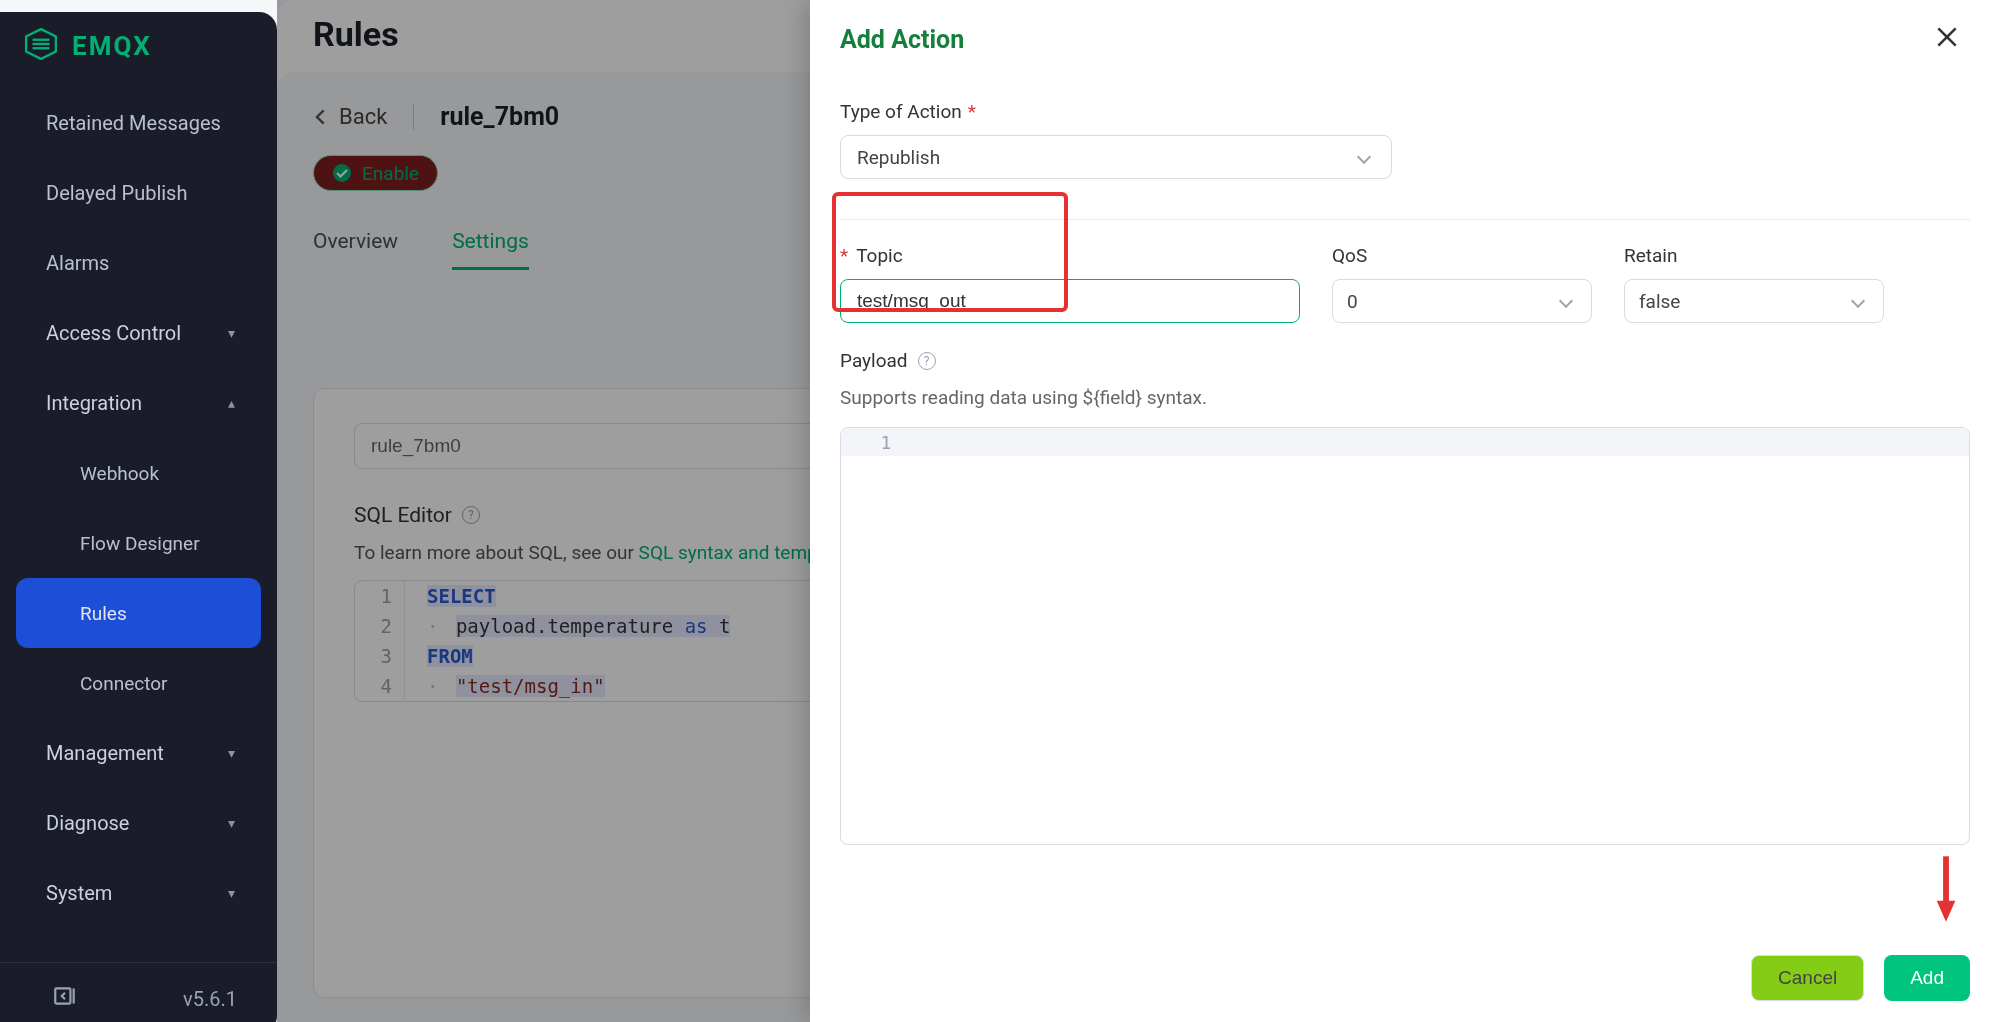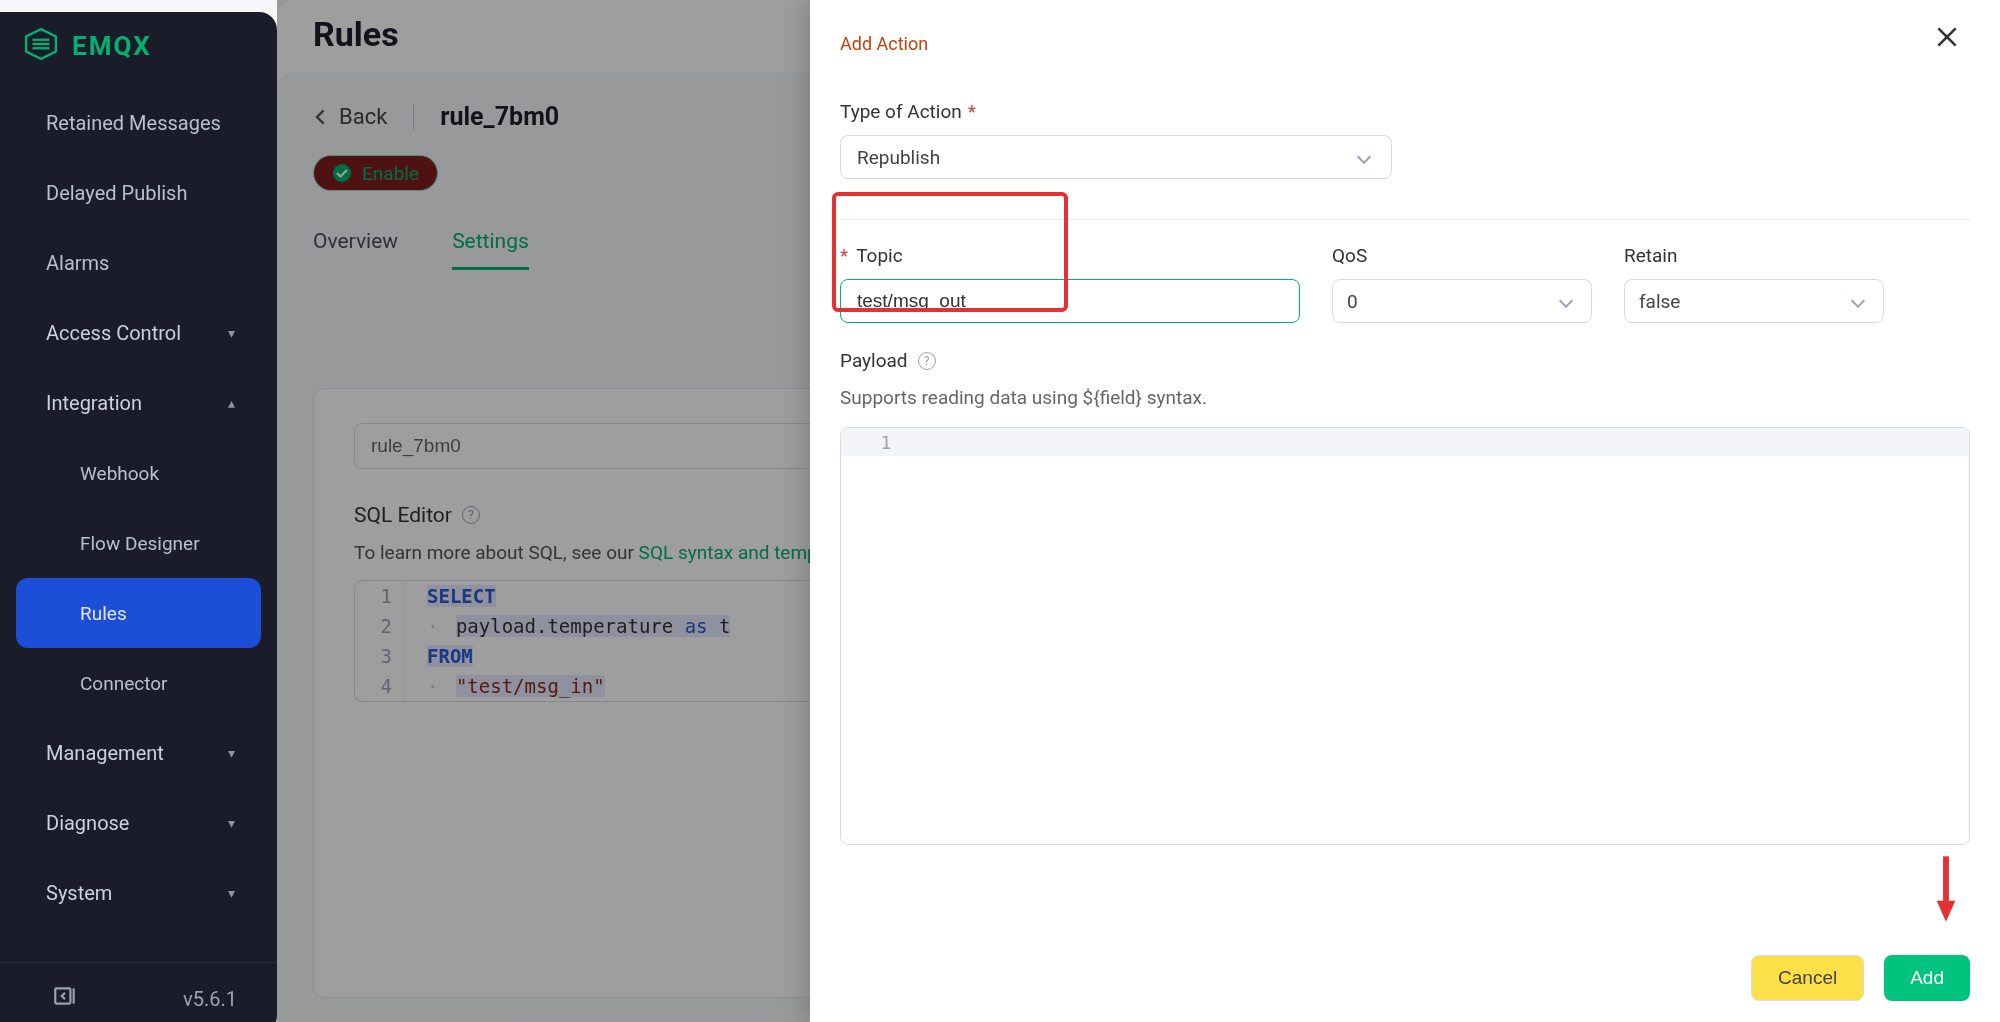--- a/index.html
+++ b/index.html
@@ -51,21 +51,21 @@
     .code-line{padding-left:22px;white-space:pre;}
     .kw{color:#2b5ad1;font-weight:600;}
     .alias{color:#2b5ad1;margin-top:44px;}
     .sel-bg{background:#e7ecff;}
     .str{color:#8a2b1f;}
     .dot-indent{color:#bfc6d4;padding-right:6px;}
     
     .overlay{position:absolute;top:0;left:800px;height:100%;width:calc(100% - 800px);background:rgba(0,0,0,0.38);}
     .drawer{position:absolute;top:0;right:0;height:100%;width:1190px;background:#fff;box-shadow:-4px 0 24px rgba(0,0,0,.2);display:flex;flex-direction:column;}
     .drawer-header{height:54px;display:flex;align-items:flex-end;justify-content:space-between;padding:0 40px 0 30px;}
-    .drawer-title{font-size:18px;font-weight:400;color:#c2410c;margin-top:20px;}
+    .drawer-title{font-size:25px;font-weight:700;color:#15803d;margin-top:20px;}
     .close-btn svg{width:26px;height:26px;}
     .drawer-body{flex:1;padding:46px 30px 0 30px;overflow:hidden;}
     .fld-label{font-size:19px;color:#333;margin-bottom:12px;display:block;}
     .req-star{color:#d93838;margin-left:6px;}
     .req-star.leading{margin:0 8px 0 0;}
     .select-box{width:552px;height:44px;border:1px solid #d7dbe3;border-radius:8px;padding:0 16px;display:flex;align-items:center;justify-content:space-between;font-size:19px;color:#444;}
     .chev-down{border:solid #9aa2b3;border-width:0 2px 2px 0;display:inline-block;padding:4px;transform:rotate(45deg);margin-right:6px;}
     .hr{height:1px;background:#e8ebf1;margin:40px 0 24px 0;}
     .row3{display:flex;gap:32px;align-items:flex-end;}
     .col{display:flex;flex-direction:column;}
@@ -74,21 +74,21 @@
     .red-box{position:absolute;left:-8px;top:-52px;width:236px;height:120px;border:4px solid #e53131;border-radius:6px;pointer-events:none;}
     .qos-box{width:260px;height:44px;border:1px solid #d7dbe3;border-radius:8px;padding:0 14px;display:flex;align-items:center;justify-content:space-between;font-size:19px;color:#444;}
     .retain-box{width:260px;height:44px;border:1px solid #d7dbe3;border-radius:8px;padding:16px 14px;display:flex;align-items:center;justify-content:space-between;font-size:19px;color:#444;}
     .payload-row{display:flex;align-items:center;gap:10px;margin-top:26px;font-size:19px;}
     .support-text{margin-top:14px;color:#666;font-size:19px;}
     .editor{margin-top:18px;border:1px solid #d7dbe3;border-radius:8px;height:418px;background:#fff;overflow:hidden;}
     .editor-row{display:flex;height:28px;align-items:center;background:#f3f5f9;}
     .editor-row .gut2{width:90px;text-align:center;color:#9aa2b3;font-family:Menlo,Consolas,monospace;font-size:18px;}
     .drawer-footer{height:88px;display:flex;align-items:center;justify-content:flex-end;gap:20px;padding-right:30px;}
     .btn{height:46px;padding:0 26px;border-radius:8px;font-size:19px;cursor:pointer;display:inline-flex;align-items:center;}
-    .btn-secondary{background:#fde047;border:1px solid #d7dbe3;color:#444;}
+    .btn-secondary{background:#84cc16;border:1px solid #d7dbe3;color:#444;}
     .btn-primary{background:#00c47e;border:none;color:#fff;}
     .red-arrow{position:absolute;right:40px;bottom:94px;pointer-events:none;}
     .red-arrow svg{width:28px;height:70px;}
     .dim{position:absolute;left:277px;top:0;width:523px;height:100%;background:rgba(0,0,0,.38);pointer-events:none;}
   </style>
 </head>
 <body>
 
 <div class="sidebar">
   <div class="logo">

